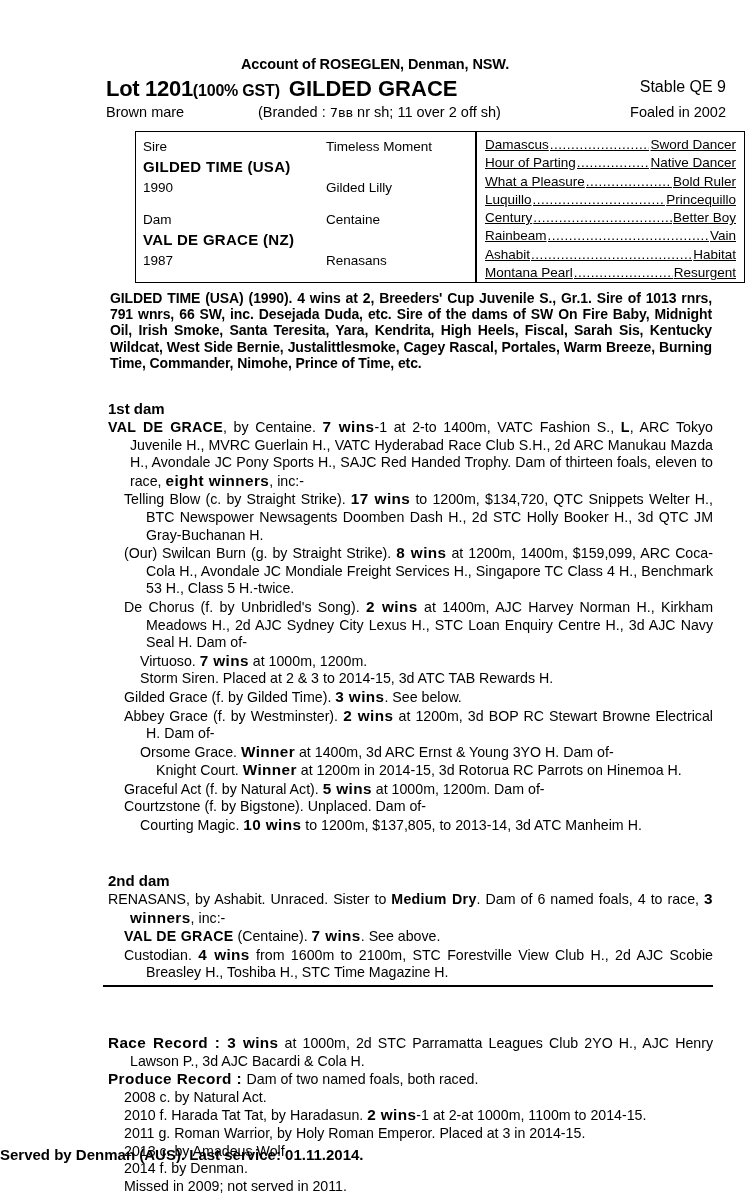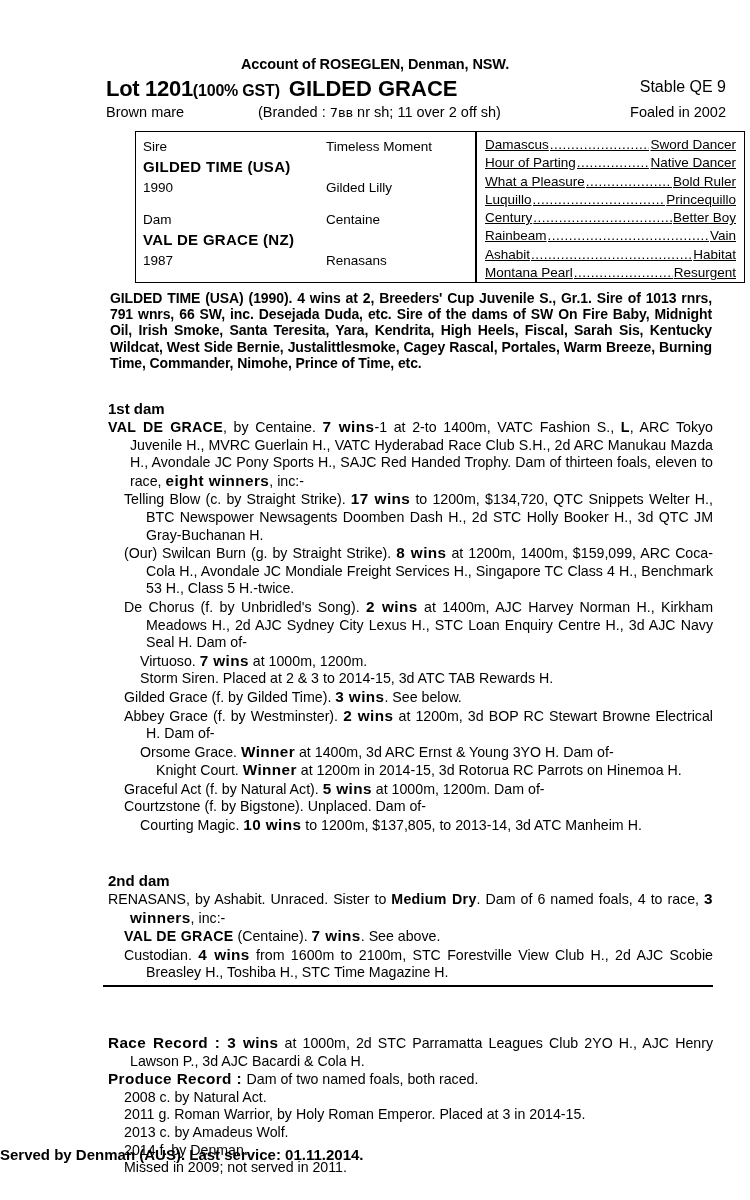--- a/index.html
+++ b/index.html
@@ -313,20 +313,21 @@
       <p class="ln h2"><b class="nm">VAL DE GRACE</b><span> (Centaine). </span><b class="bigw">7 wins</b><span>. See above.</span></p>
       <p class="ln h2"><span>Custodian. </span><b class="bigw">4 wins</b><span> from 1600m to 2100m, STC Forestville View Club H., 2d AJC Scobie Breasley H., Toshiba H., STC Time Magazine H.</span></p>
     </div>
 
   <div class="divider" style="top:985px;"></div>
 
   <div class="block" id="records" style="top:1034px;">
       <p class="ln h1"><b class="bigw">Race Record : </b><b class="bigw">3 wins</b><span> at 1000m, 2d STC Parramatta Leagues Club 2YO H., AJC Henry Lawson P., 3d AJC Bacardi &amp; Cola H.</span></p>
       <p class="ln h1 nj"><b class="bigw">Produce Record : </b><span>Dam of two named foals, both raced.</span></p>
       <p class="ln h2 nj"><span>2008 c. by Natural Act.</span></p>
+      <p class="ln h2 nj"><span>2010 f. Harada Tat Tat, by Haradasun. </span><b class="bigw">2 wins</b><span>-1 at 2-at 1000m, 1100m to 2014-15.</span></p>
       <p class="ln h2 nj"><span>2011 g. Roman Warrior, by Holy Roman Emperor. Placed at 3 in 2014-15.</span></p>
       <p class="ln h2 nj"><span>2013 c. by Amadeus Wolf.</span></p>
       <p class="ln h2 nj"><span>2014 f. by Denman.</span></p>
       <p class="ln h2 nj"><span>Missed in 2009; not served in 2011.</span></p>
     </div>
 
   <div class="served" style="top:1146px;">Served by Denman (AUS). Last service: 01.11.2014.</div>
 
 </div>
 

